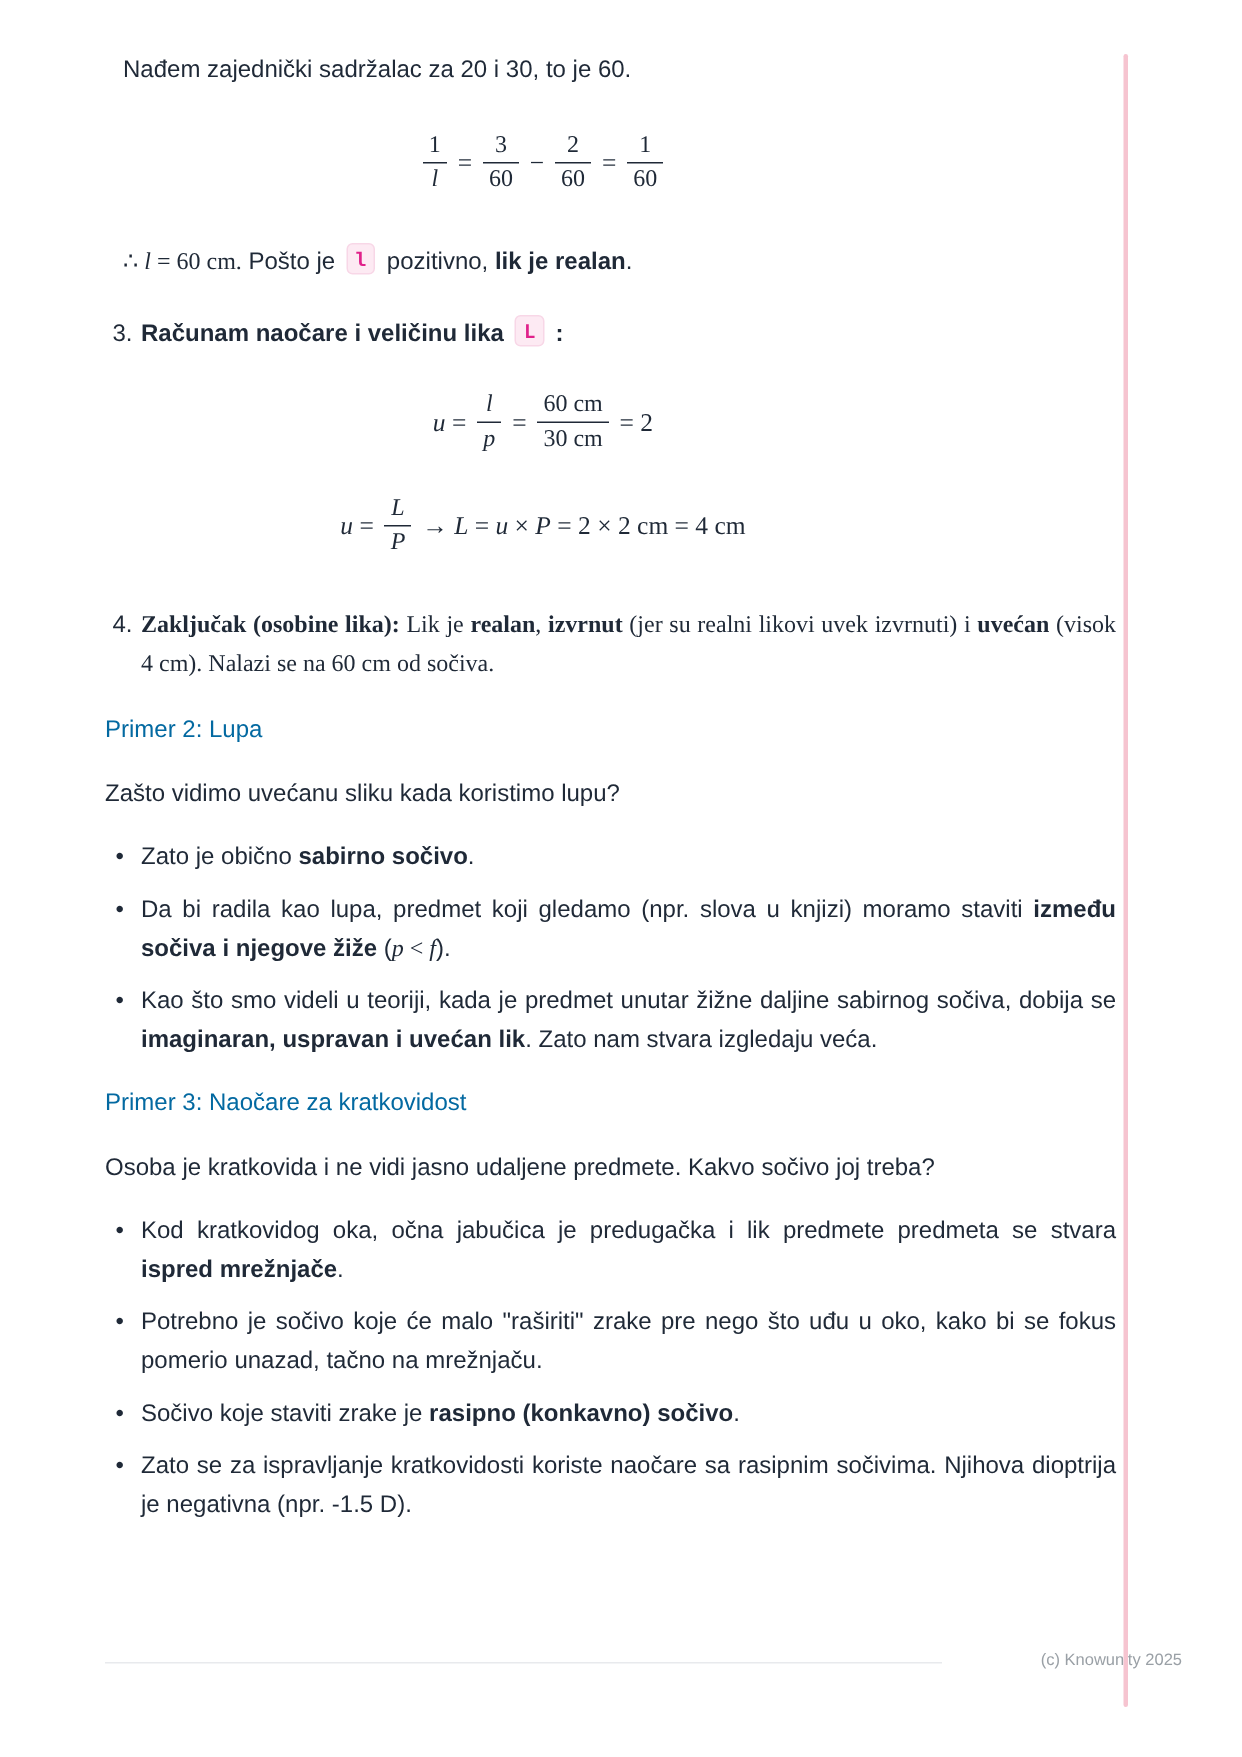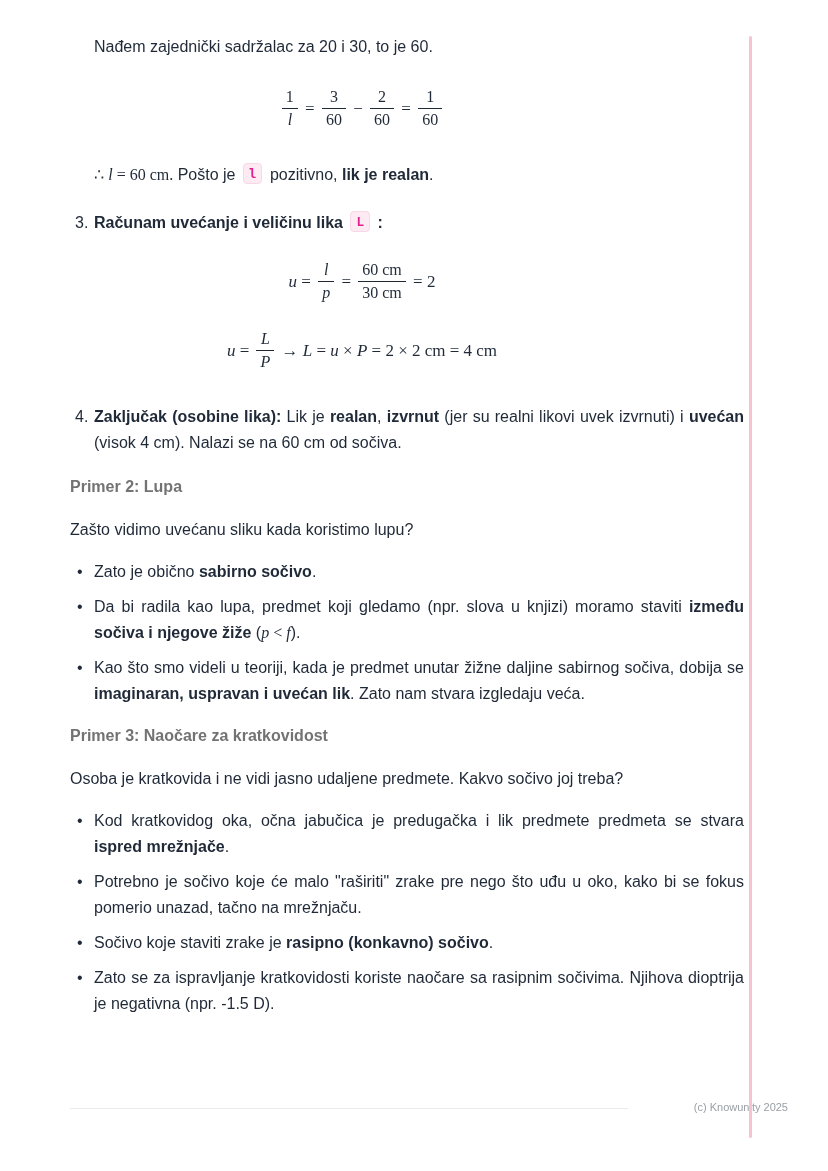--- a/index.html
+++ b/index.html
@@ -5,21 +5,21 @@
   * { box-sizing: border-box; }
   html, body { margin: 0; padding: 0; }
   body {
     width: 828px; height: 1171px; position: relative; overflow: hidden;
     background: #ffffff;
     font-family: "Liberation Sans", "DejaVu Sans", sans-serif;
     color: #1f2937; font-size: 16px; line-height: 26px;
   }
   .content { padding: 34px 84px 0 70px; }
   p { margin: 0; }
-  .indent { margin-left: 24px; }
+  .indent { margin-left: 12px; }
   .b { font-weight: 700; text-align: center; }
   .it { font-style: italic; }
   .math { font-family: "Liberation Serif", "DejaVu Serif", serif; }
   .inline-code {
     font-family: "DejaVu Sans Mono", "Liberation Mono", monospace;
     font-size: 12.5px; line-height: 15px; font-weight: 600; font-style: normal;
     color: #e0218a; background: #fdeaf3;
     border: 1px solid #f8d7e7; border-radius: 4px;
     padding: 2px 5px; margin: 0 3px;
     display: inline-block; vertical-align: 2px;
@@ -28,22 +28,22 @@
   .formula {
     font-family: "Liberation Serif", "DejaVu Serif", serif;
     font-size: 17px; white-space: nowrap; color: #1f2937;
   }
   .frac { display: inline-block; vertical-align: middle; text-align: center; margin: 0 3px; transform: translateY(-2px); }
   .fnum { display: block; padding: 0 4px 1px; border-bottom: 1.2px solid #1f2937; line-height: 20px; font-size: 16px; }
   .fden { display: block; padding: 1px 4px 0; line-height: 20px; font-size: 16px; }
   .olitem { display: flex; padding-left: 5px; }
   .ol-marker { width: 19px; flex-shrink: 0; }
   .ol-body { flex: 1; }
-  .just { text-align: justify; }
-  .section-heading { font-weight: 700; color: #737373; }
+  .just { text-align: justify; font-family: Liberation Serif, serif; }
+  .section-heading { font-weight: 400; color: #0369a1; }
   .bullets { list-style: none; margin: 0; padding: 0 0 0 7px; }
   .bullets li { display: flex; }
   .bullets li + li { margin-top: 9px; }
   .bullet-marker { width: 17px; flex-shrink: 0; }
   .bullet-body { flex: 1; text-align: justify; }
 
   #blk-formula1 { margin-top: 29px; margin-bottom: 30px; }
   #blk-item3 { margin-top: 22px; }
   #blk-formula2 { margin-top: 26px; }
   #blk-note { margin-top: 32px; }
@@ -68,21 +68,21 @@
   <p class="indent" id="blk-intro"><span>Nađem zajednički sadržalac za 20 i 30, to je 60.</span></p>
 
   <div class="formula-block" id="blk-formula1">
     <span class="formula"><span class="frac"><span class="fnum">1</span><span class="fden it">l</span></span><span> = </span><span class="frac"><span class="fnum">3</span><span class="fden">60</span></span><span> − </span><span class="frac"><span class="fnum">2</span><span class="fden">60</span></span><span> = </span><span class="frac"><span class="fnum">1</span><span class="fden">60</span></span></span>
   </div>
 
   <p class="indent" id="blk-conclusion"><span class="math">∴ </span><span class="it math">l</span><span class="math"> = 60 cm.</span><span> Pošto je </span><span class="inline-code">l</span><span> pozitivno, </span><span class="b">lik je realan</span><span>.</span></p>
 
   <div class="olitem" id="blk-item3">
     <span class="ol-marker">3.</span>
-    <p class="ol-body"><span class="b">Računam uvećanje i veličinu lika </span><span class="inline-code">L</span><span class="b"> :</span></p>
+    <p class="ol-body"><span class="b">Računam naočare i veličinu lika </span><span class="inline-code">L</span><span class="b"> :</span></p>
   </div>
 
   <div class="formula-block" id="blk-formula2">
     <span class="formula"><span class="it">u</span><span> = </span><span class="frac"><span class="fnum it">l</span><span class="fden it">p</span></span><span> = </span><span class="frac"><span class="fnum">60 cm</span><span class="fden">30 cm</span></span><span> = 2</span></span>
   </div>
 
 
   <div class="formula-block" id="blk-formula3">
     <span class="formula"><span class="it">u</span><span> = </span><span class="frac"><span class="fnum it">L</span><span class="fden it">P</span></span><span> → </span><span class="it">L</span><span> = </span><span class="it">u</span><span> × </span><span class="it">P</span><span> = 2 × 2 cm = 4 cm</span></span>
   </div>

